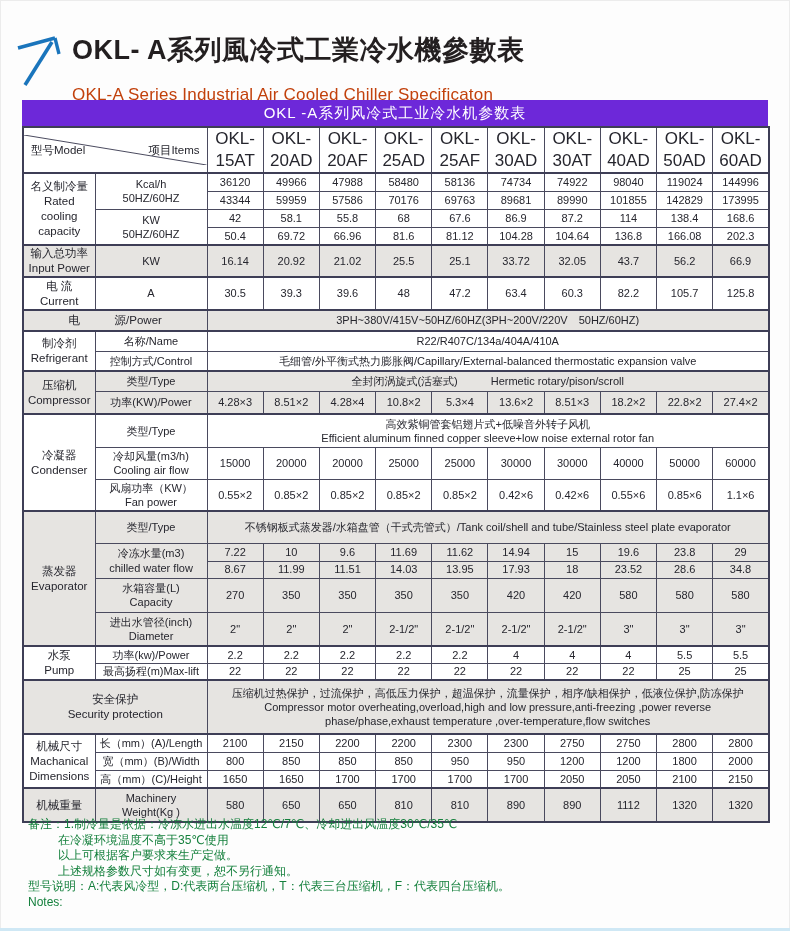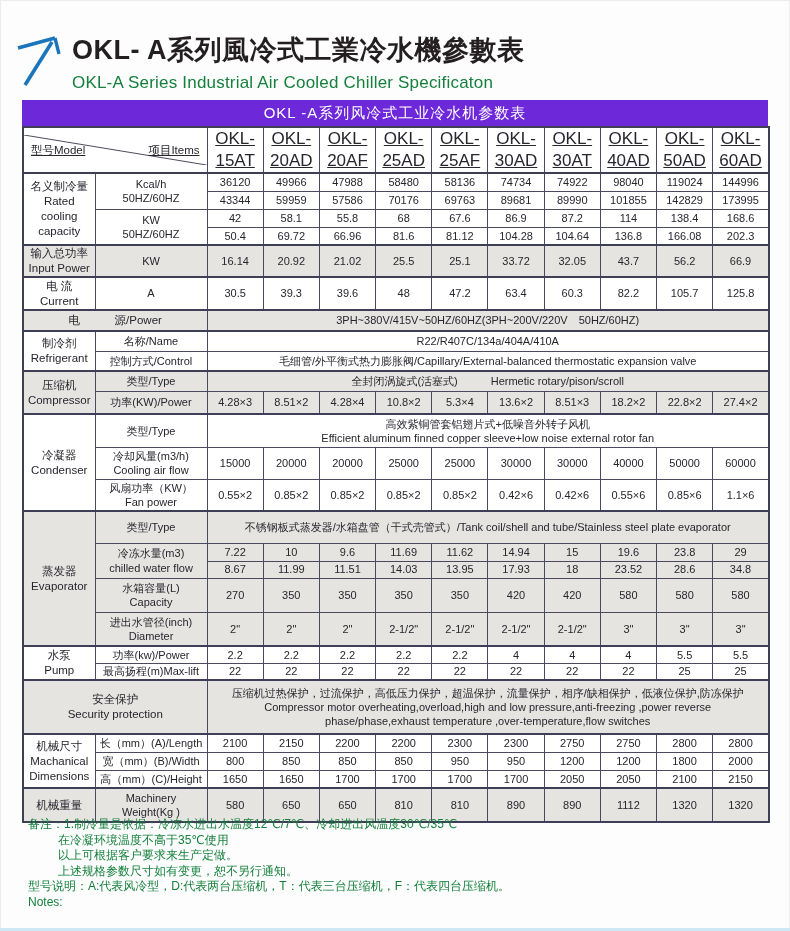--- a/index.html
+++ b/index.html
@@ -11,21 +11,21 @@
     color:#26262e;
     overflow:hidden;
     box-shadow: inset 0 0 0 1px #ececec;
   }
   
   .page-header { position:absolute; left:14px; top:28px; display:flex; align-items:flex-start; }
   .arrow-icon { width:54px; height:62px; flex:0 0 auto; }
   .arrow-icon path { stroke:#1a75bc; fill:none; }
   .title-block { margin-left:4px; padding-top:4px; }
   .title-zh { font-size:27px; font-weight:bold; color:#231f20; letter-spacing:0.5px; }
-  .title-en { font-size:17px; font-weight:500; color:#15803d; margin-top:5px; letter-spacing:0.2px; }
+  .title-en { font-size:17px; font-weight:500; color:#c2410c; margin-top:17px; letter-spacing:0.2px; }
   
   .tablewrap { position:absolute; left:22px; top:100px; width:746px; }
   .bar {
     height:26px; background:#6d28d9; color:#ffffff;
     display:flex; align-items:center; justify-content:center;
     font-size:15px; letter-spacing:1px; font-weight:500;
   }
   table { width:746px; border-collapse:collapse; table-layout:fixed; border:2px solid #3e3e56; }
   td {
     border:1px solid #4a4a5e; font-size:11px; text-align:center; vertical-align:middle;
@@ -77,21 +77,21 @@
         <col style="width:56.2px">
         <col style="width:56.2px">
         <col style="width:56.2px">
       <col style="width:56.2px">
         <col style="width:56.2px">
         <col style="width:56.2px">
         <col style="width:56.2px">
         <col style="width:56.2px">
     </colgroup>
     <tbody>
-        <tr style="height: 30px; text-decoration: underline;">
+        <tr style="height: 30px;">
           <td class="corner" colspan="2">
             <div class="corner-wrap">
               <svg class="diag" viewBox="0 0 184 30" preserveAspectRatio="none">
                 <line x1="0" y1="0" x2="184" y2="30"></line>
               </svg>
               <span class="c-model">型号Model</span>
               <span class="c-items">项目Items</span>
             </div>
           </td>
           <td class="model">OKL-<br>15AT</td>

